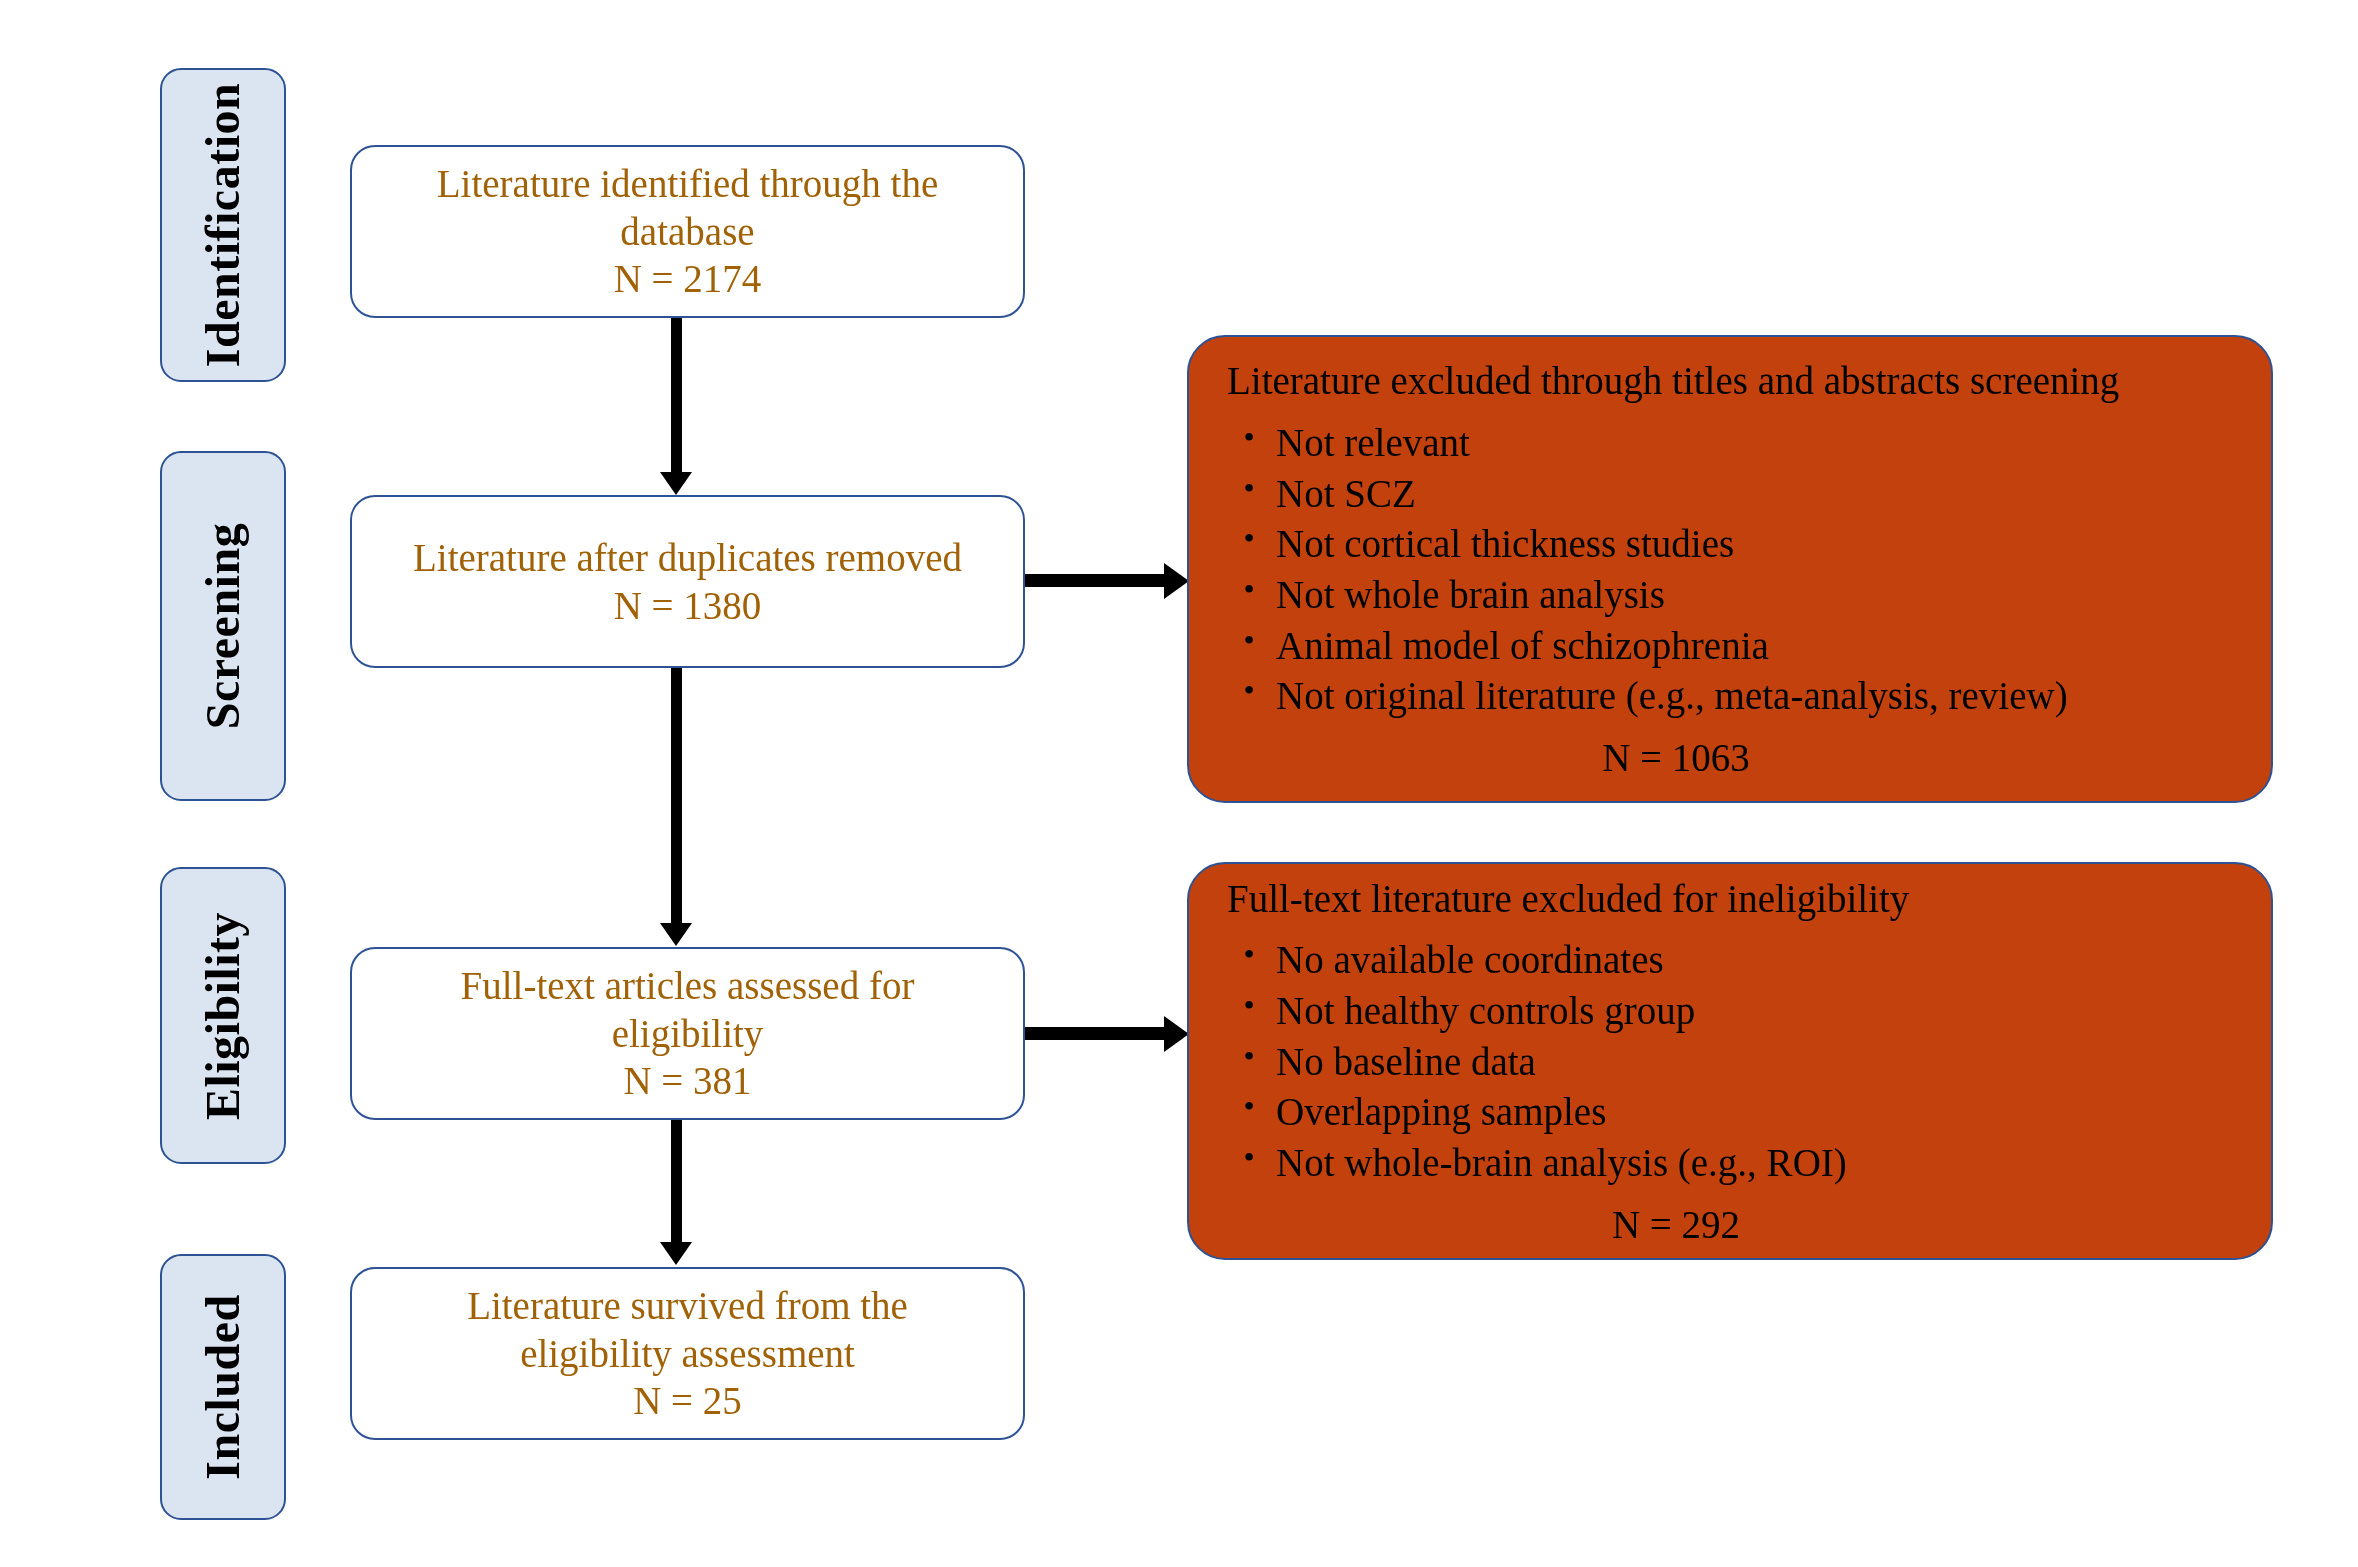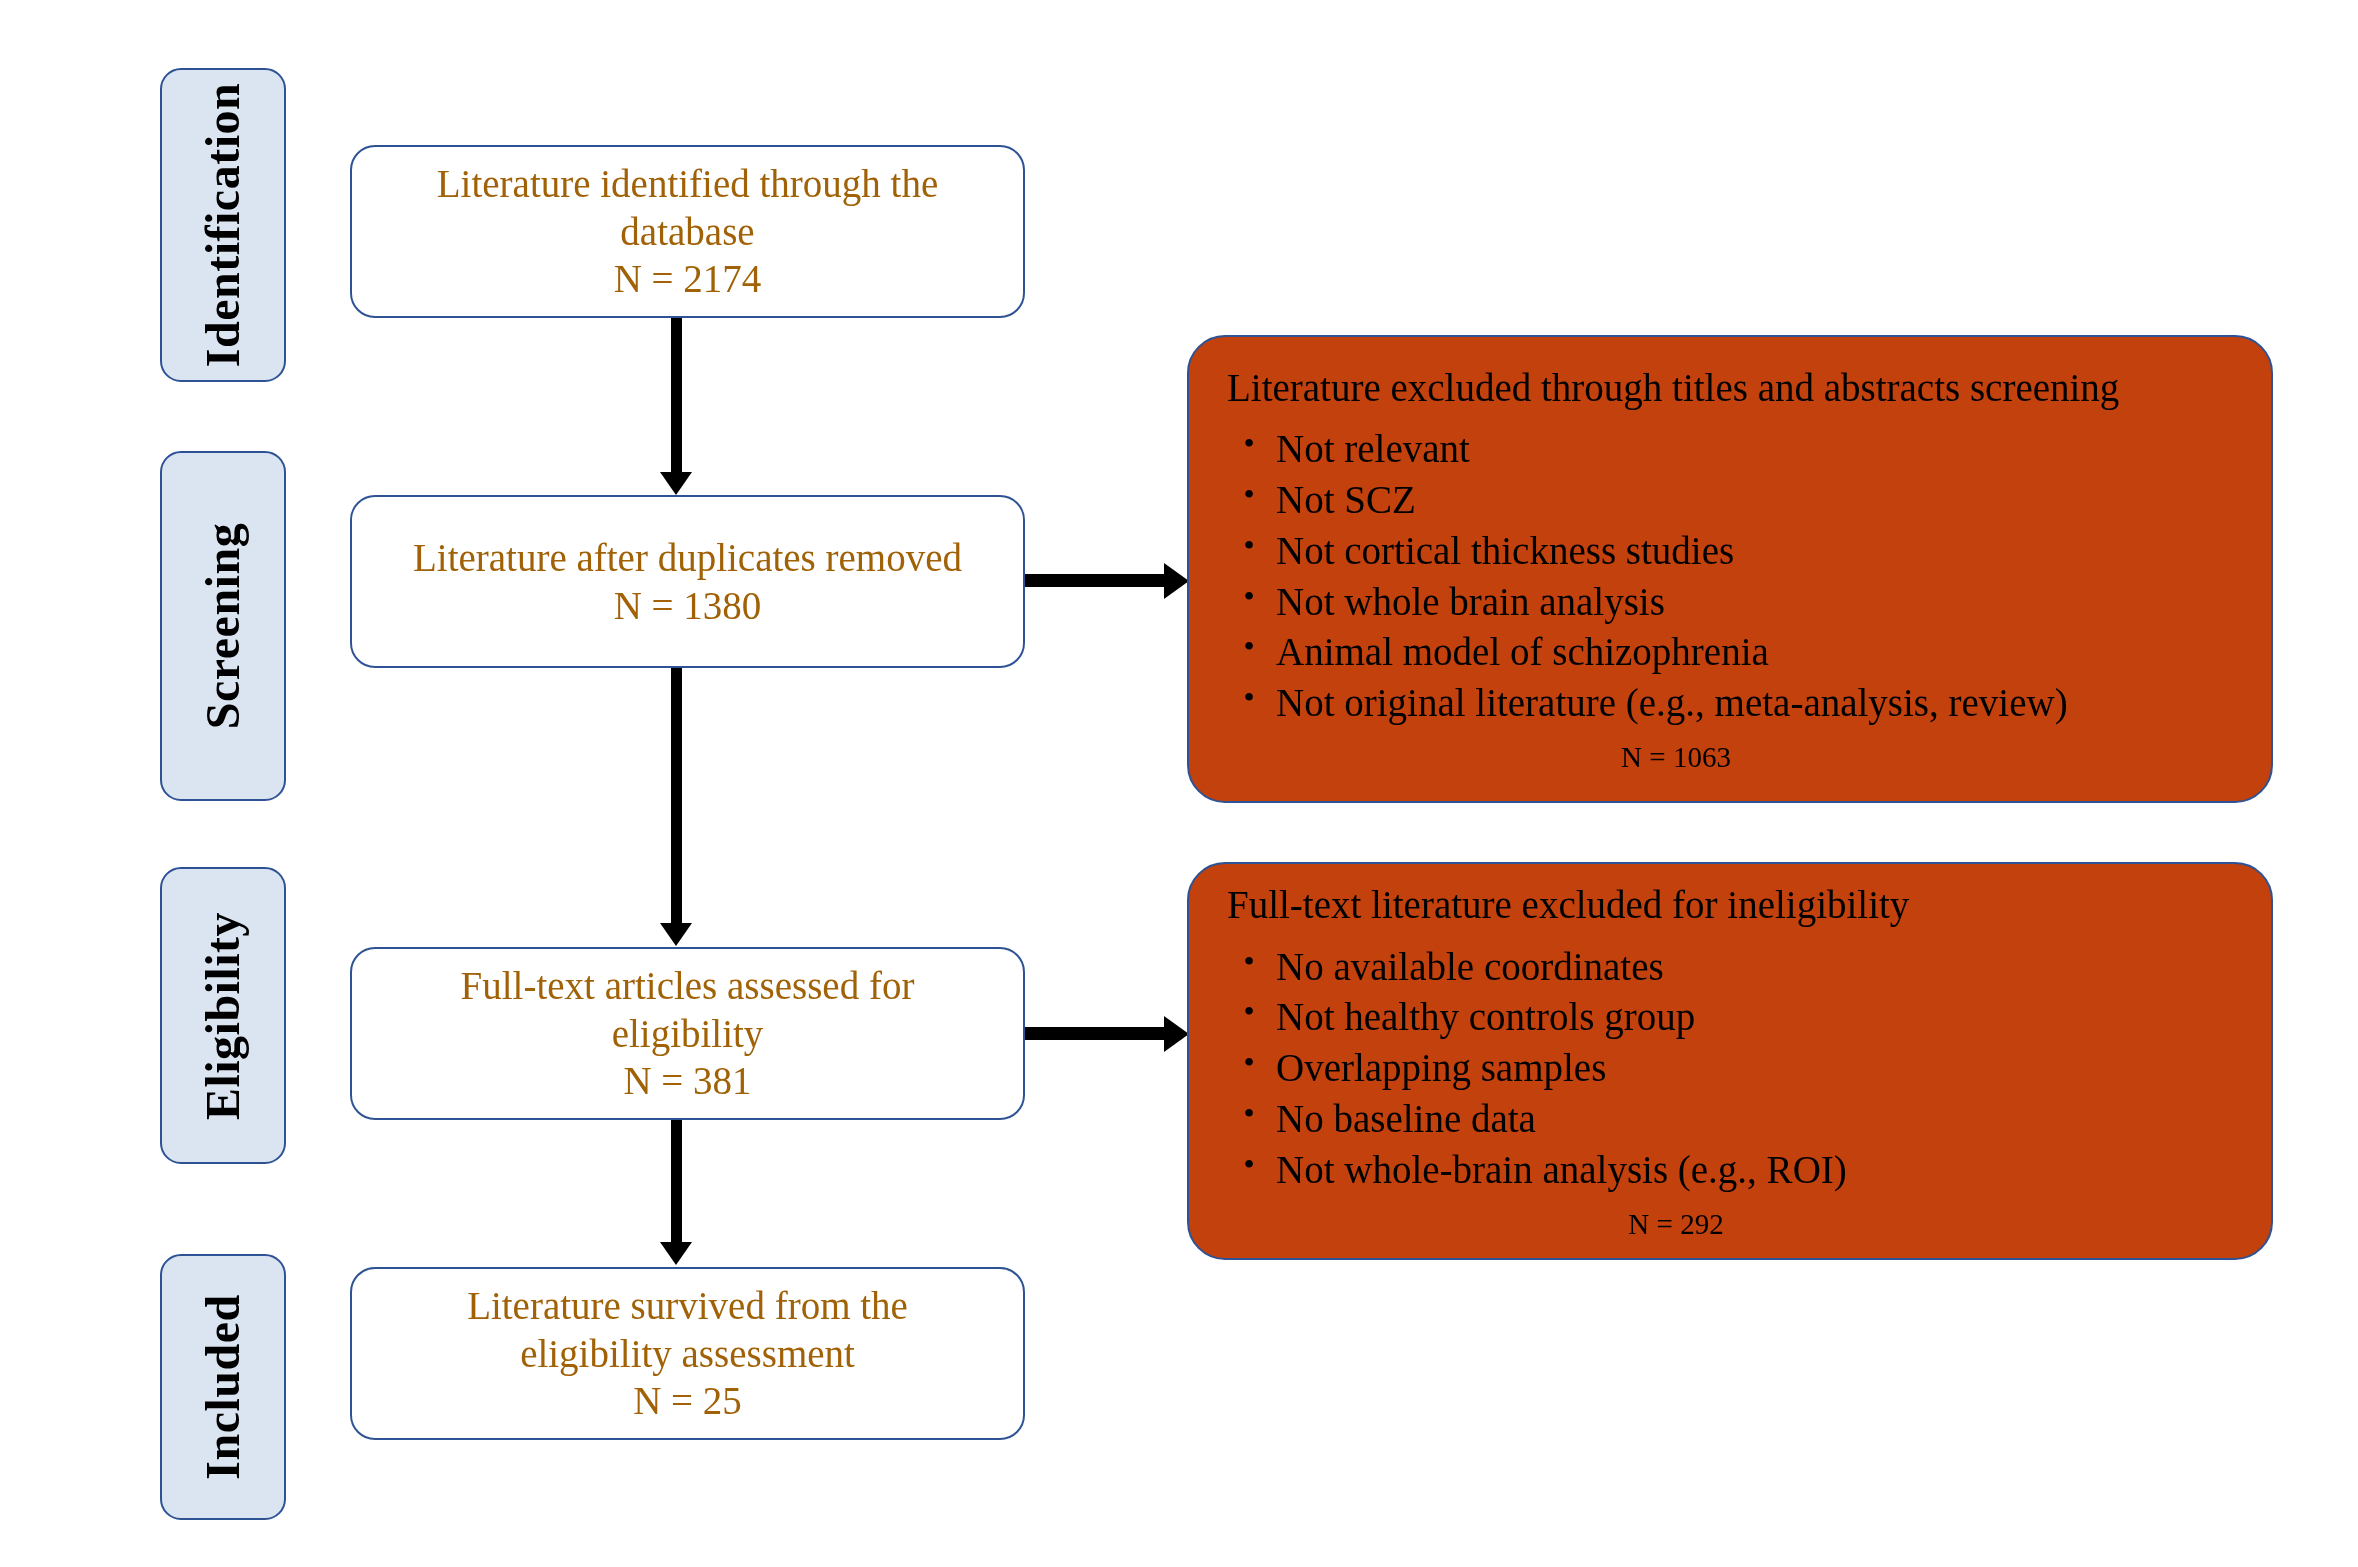--- a/index.html
+++ b/index.html
@@ -93,21 +93,21 @@
     padding-left: 40px;
   }
   .excl-list li::before {
     content: "\2022";
     position: absolute;
     left: 7.6px;
     top: -1px;
     font-size: 32px;
   }
   .excl-total {
-    font-size: 29px;
+    font-size: 39px;
     line-height: 1.30;
     text-align: center;
     white-space: nowrap;
     margin-top: 1.9px;
     padding-right: 114px;
   }
 
   
   .v-arrow {
     position: absolute;
@@ -202,22 +202,22 @@
     <div class="flow-line">N = 381</div>
   </div>
 
   <div class="h-arrow" style="left:1025px; top:1027px; width:141px;"></div>
 
   <div class="excl-box" style="left:1187px; top:862px; width:1086px; height:398px;">
     <div class="excl-title">Full-text literature excluded for ineligibility</div>
     <ul class="excl-list">
       <li>No available coordinates</li>
       <li>Not healthy controls group</li>
+      <li>No baseline data</li>
       <li>Overlapping samples</li>
-      <li>No baseline data</li>
       <li>Not whole-brain analysis (e.g., ROI)</li>
     </ul>
     <div class="excl-total">N = 292</div>
   </div>
 
   <div class="v-arrow" style="left:671px; top:1120px; height:124px;"></div>
 
   <div class="flow-box" style="left:350px; top:1267px; width:675px; height:173px;">
     <div class="flow-line">Literature survived from the</div>
     <div class="flow-line">eligibility assessment</div>

